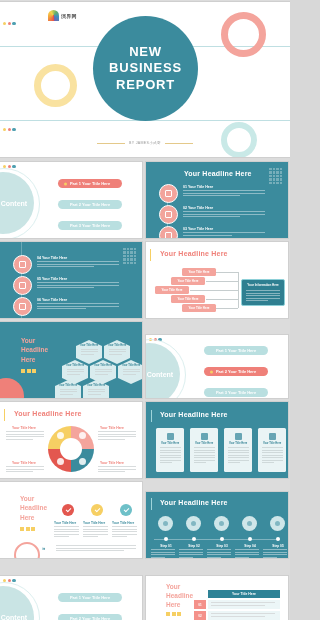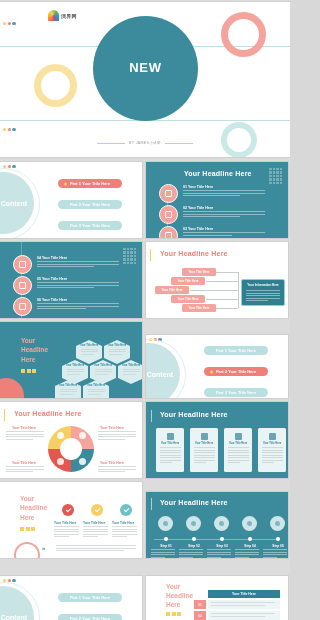--- a/index.html
+++ b/index.html
@@ -118,20 +118,22 @@
     <div class="ring" style="left:34px;top:62px;width:29px;height:29px;border:7px solid #f9e2a0;"></div>
     <div class="ring" style="right:33px;top:120px;width:24px;height:24px;border:6px solid #c9e9e7;"></div>
 
     <div class="logo" style="left:48px;top:8px;">
       <div class="logo-mark"></div>
       <div class="logo-txt">演界网</div>
     </div>
 
     <div class="cover-circle" style="left:93px;top:14px;width:105px;height:105px;">
       <span style="font-size:13px;">NEW</span>
+      <span style="font-size:13px;">BUSINESS</span>
+      <span style="font-size:13px;">REPORT</span>
     </div>
 
     <div class="byline" style="top:139px;">
       <div class="bl"></div>
       <span>BY JAMES小武哥</span>
       <div class="bl"></div>
     </div>
   </div>
 
   <div class="slide" style="left:0;top:162px;width:142px;height:76px;">

